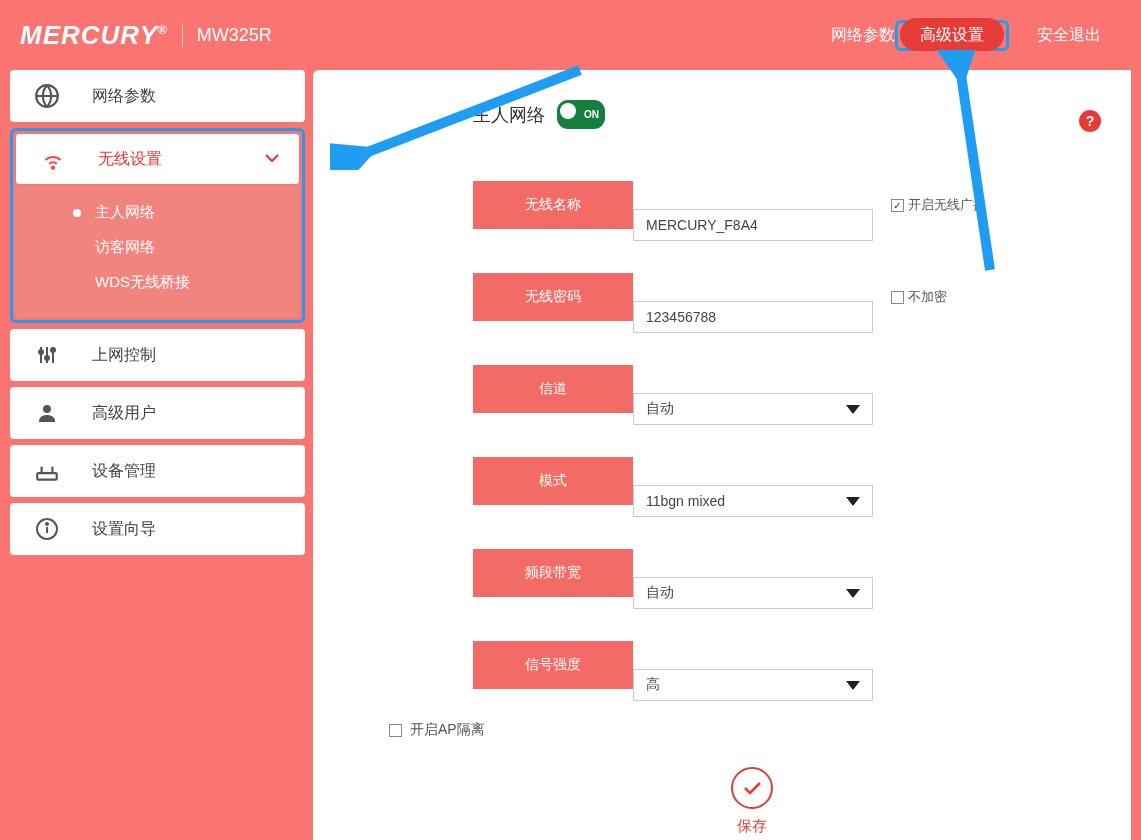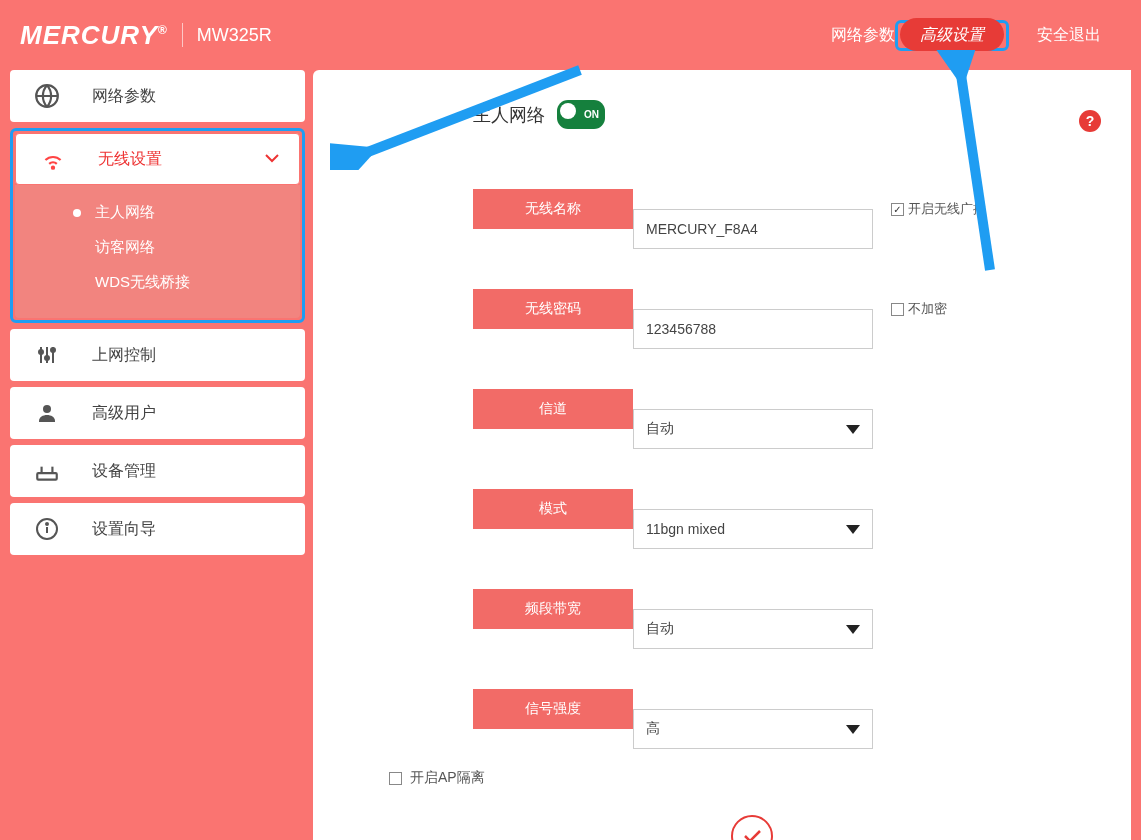--- a/index.html
+++ b/index.html
@@ -6,21 +6,21 @@
 body { background:#fa7471; width:1141px; height:840px; overflow:hidden; position:relative; }
 
 
 .header { height:70px; display:flex; align-items:center; padding:0 40px 0 20px; color:#fff; }
 .logo { font-size:26px; font-weight:700; letter-spacing:1px; font-style:italic; }
 .logo sup { font-size:12px; font-style:normal; }
 .sep { margin:0 14px; width:1px; height:24px; background:rgba(255,255,255,.6); }
 .model { font-size:18px; font-weight:400; }
 .spacer { flex:1; }
 .nav-link { color:#fff; font-size:16px; margin-left:28px; cursor:pointer; }
-.nav-active { background:#e73b37; border-radius:18px; padding:8px 20px;font-style:italic; }
+.nav-active { background:#e73b37; border-radius:18px; padding:8px 20px; }
 .nav-active-box { border:3px solid #1f9df2; border-radius:6px; padding:2px; }
 
 
 .main { display:flex; padding:0 10px; gap:8px; }
 .sidebar { width:295px; }
 .content { flex:1; background:#fff; min-height:760px; border-top-left-radius:6px; padding:30px 0 20px 0; position:relative; }
 
 
 .sb-item { background:#fff; border-radius:4px; margin-bottom:6px; display:flex; align-items:center; height:52px; padding:0 20px; cursor:pointer; }
 .sb-item .icon { width:34px; height:34px; display:flex; align-items:center; justify-content:center; color:#555; }
@@ -39,22 +39,22 @@
 
 .page-title-row { display:flex; align-items:center; gap:12px; margin-left:160px; margin-bottom:40px; }
 .page-title { font-size:18px; color:#333; }
 .toggle { width:48px; height:29px; background:#15803d; border-radius:11px; position:relative; display:flex; align-items:center; justify-content:flex-end; padding-right:6px; color:#fff; font-size:10px; font-weight:700; cursor:pointer; }
 .toggle::before { content:""; position:absolute; left:3px; top:3px; width:16px; height:16px; background:#fff; border-radius:50%; }
 .help-icon { position:absolute; right:30px; top:40px; width:22px; height:22px; border-radius:50%; background:#e73b37; color:#fff; display:flex; align-items:center; justify-content:center; font-size:14px; font-weight:700; cursor:pointer; }
 
 
 .form { margin-left:160px; }
 .row { display:flex; align-items:center; margin-bottom:20px; }
-.row-label { width:160px; height:40px; background:#f26b67; color:#fff; display:flex; align-items:center; justify-content:center; font-size:14px; }
-.row-field { width:240px; height:40px; border:1px solid #ccc; background:#fff; display:flex; align-items:center; padding:0 12px; font-size:14px; color:#444; position:relative;margin-top:40px; }
+.row-label { width:160px; height:48px; background:#f26b67; color:#fff; display:flex; align-items:center; justify-content:center; font-size:14px; }
+.row-field { width:240px; height:32px; border:1px solid #ccc; background:#fff; display:flex; align-items:center; padding:0 12px; font-size:14px; color:#444; position:relative;margin-top:40px; }
 .row-field.select { cursor:pointer; justify-content:space-between; }
 .row-field input { border:none; outline:none; width:100%; font-size:14px; color:#444; }
 .caret { width:0; height:0; border-left:7px solid transparent; border-right:7px solid transparent; border-top:9px solid #222; }
 .row-side { margin-left:18px; display:flex; align-items:center; font-size:13px; color:#555; gap:4px; }
 .cb { width:13px; height:13px; border:1px solid #888; display:inline-flex; align-items:center; justify-content:center; font-size:10px; color:#333; background:#fff; cursor:pointer; }
 .cb.checked::after { content:"✓"; }
 .ap-row { margin-left:76px; display:flex; align-items:center; gap:8px; font-size:14px; color:#555; margin-top:8px; }
 
 
 .save { margin-top:28px; text-align:center; margin-left:60px; }

